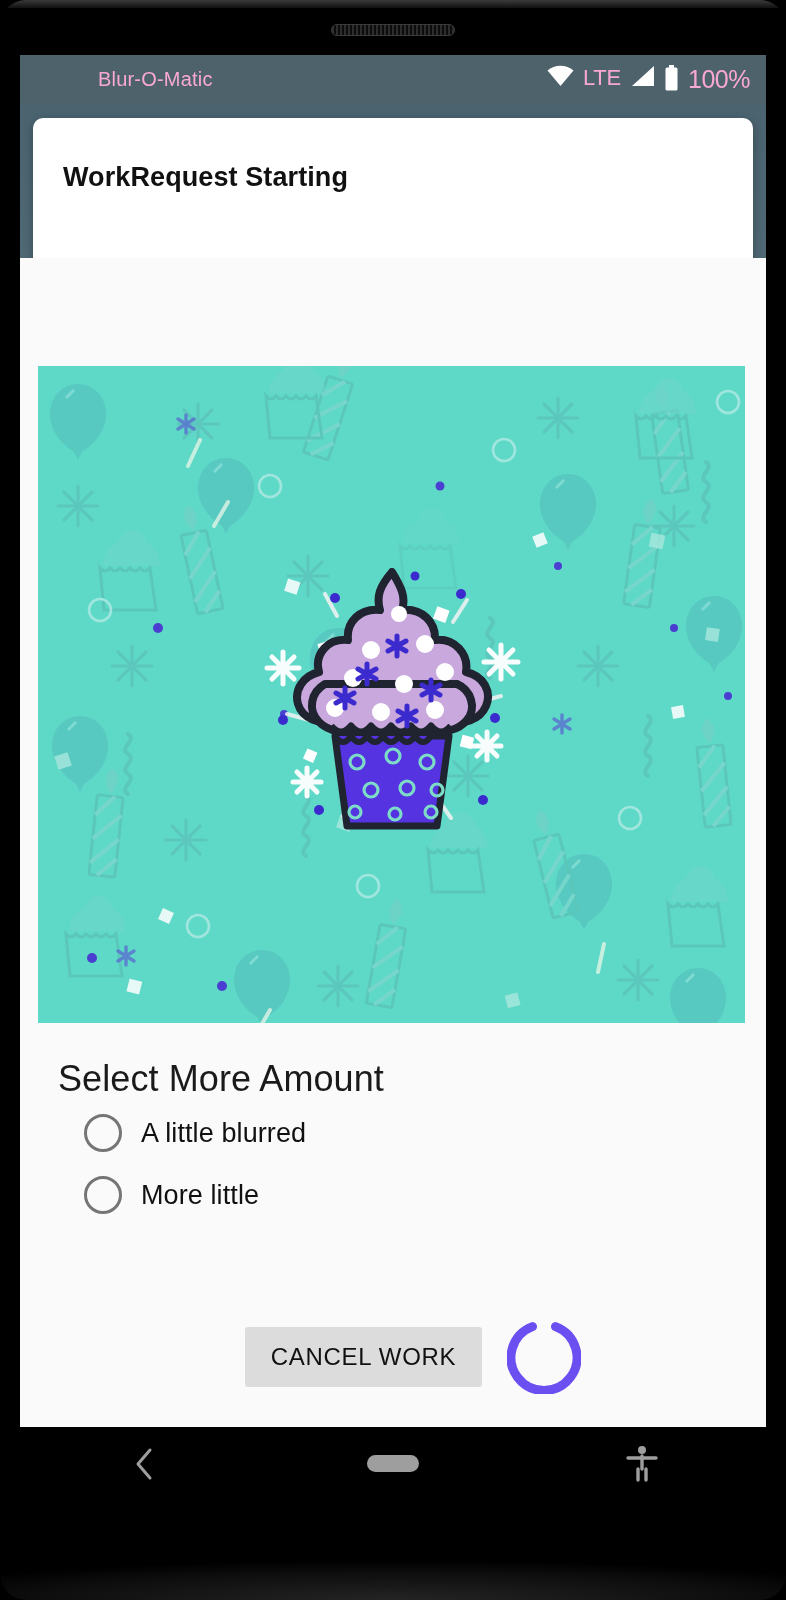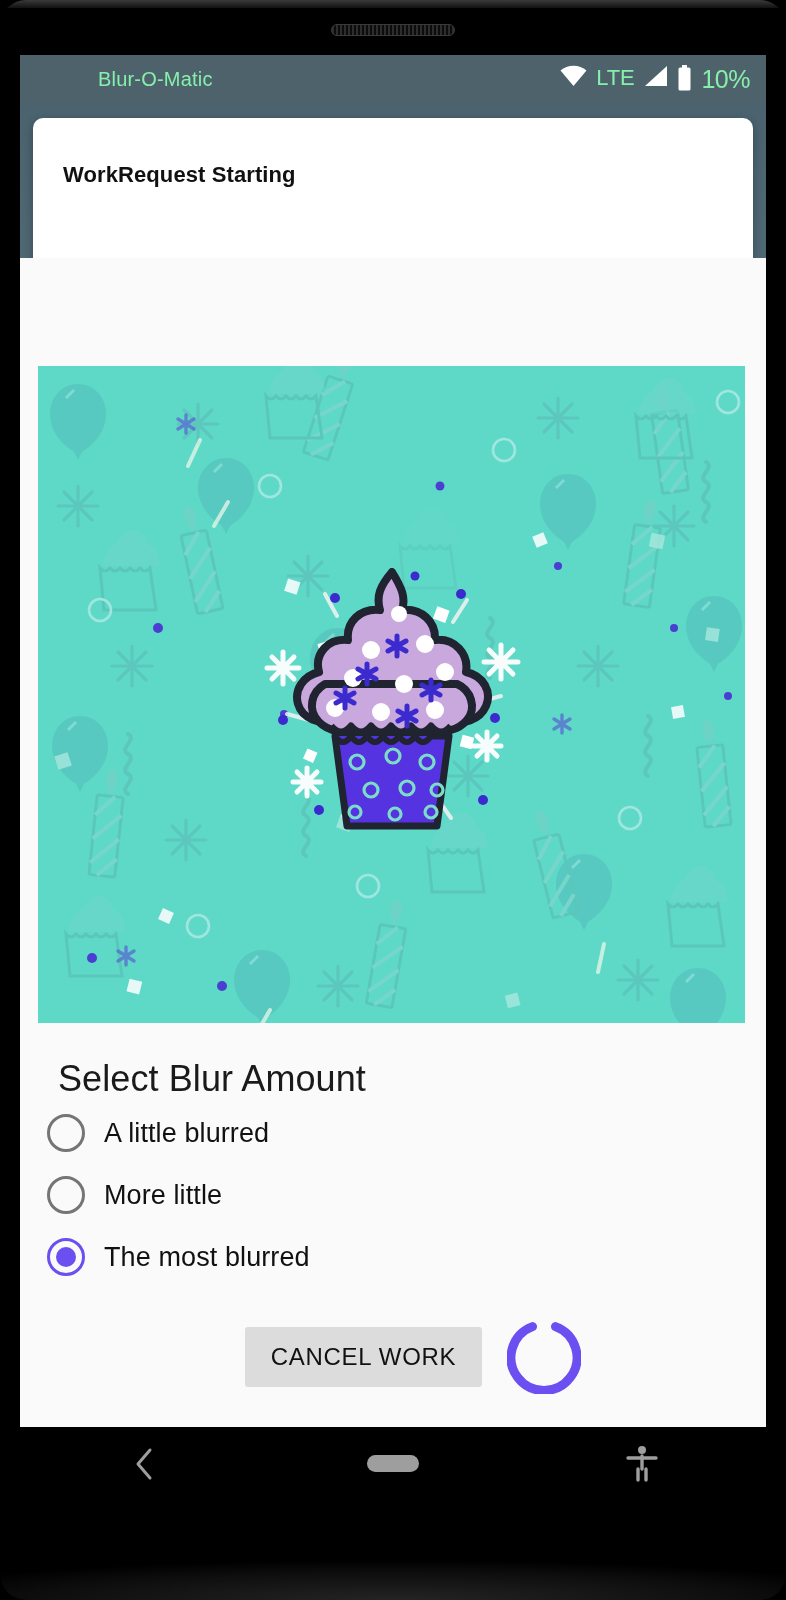--- a/index.html
+++ b/index.html
@@ -43,21 +43,21 @@
     background: #fafafa;
     overflow: hidden;
   }
 
   
   #status-bar {
     position: absolute; left: 0; top: 0; width: 746px; height: 48px;
     background: #4e626c;
     display: flex; align-items: center;
     padding: 0 16px 0 78px;
-    color: #86efac;
+    color: #f9a8d4;
   }
   #status-title { font-size: 20px; letter-spacing: .2px; }
   #status-right {
     margin-left: auto; display: flex; align-items: flex-start; gap: 9px;
   }
   .si { display: block; }
   #battery-pct { font-size: 25px; font-weight: 500; letter-spacing: -.5px; }
   #lte-text { font-size: 22px; letter-spacing: -.2px; }
 
   
@@ -72,21 +72,21 @@
 
   
   #toast {
     position: absolute; left: 13px; top: 63px; width: 720px; height: 155px;
     background: #ffffff;
     border-radius: 10px;
     box-shadow: 0 3px 10px rgba(0,0,0,.28);
     padding: 44px 0 0 30px;
   }
   #toast-title {
-    font-size: 22px; font-weight: bold; color: #111; letter-spacing: .1px;
+    font-size: 27px; font-weight: bold; color: #111; letter-spacing: .1px;
   }
   #toast-body {
     font-size: 23px; color: #1b1b1b; margin-top: 9px; letter-spacing: .1px;
   }
 
   
   #content {
     position: absolute; left: 0; top: 203px; width: 746px; height: 1169px;
     background: #fafafa;
   }
@@ -105,21 +105,21 @@
     width: 290px; height: 290px;
   }
 
   
   #blur-section { position: absolute; left: 0; top: 800px; width: 746px; }
   #blur-title {
     font-size: 36px; color: #1a1a1a; padding-left: 38px; letter-spacing: .1px;
   }
   .radio-row {
     display: flex; align-items: center;
-    padding-left: 27px; height: 58px; margin-top: 4px;
+    padding-left: 64px; height: 58px; margin-top: 4px;
   }
   .radio-outer {
     width: 38px; height: 38px; border-radius: 50%;
     border: 3px solid #757575;
     display: flex; align-items: center; justify-content: center;
     flex: 0 0 auto;
   }
   .radio-outer.checked { border-color: #6c4ff0; }
   .radio-dot { width: 20px; height: 20px; border-radius: 50%; background: #6c4ff0; }
   .radio-label {
@@ -168,21 +168,21 @@
           <path d="M13.5 21 L0.5 5.5 C4 2.4 8.6 0.8 13.5 0.8 C18.4 0.8 23 2.4 26.5 5.5 Z" fill="#fff"></path>
         </svg>
         <span id="lte-text">LTE</span>
         <svg class="si" width="25" height="22" viewBox="0 0 25 22">
           <path d="M24 1 L24 21 L2 21 Z" fill="#fff"></path>
         </svg>
         <svg class="si" width="15" height="26" viewBox="0 0 15 26">
           <rect x="5" y="0" width="5" height="3" fill="#fff"></rect>
           <rect x="1.5" y="2.5" width="12" height="23" rx="1.6" fill="#fff"></rect>
         </svg>
-        <span id="battery-pct">10%</span>
+        <span id="battery-pct">100%</span>
       </span>
     </div>
 
     <div id="app-bar">
       <div id="app-bar-inner"></div>
     </div>
 
     <div id="toast">
       <div id="toast-title">WorkRequest Starting</div>
     </div>
@@ -459,38 +459,32 @@
                 </g>
               <g transform="translate(160,166)">
                   <path d="M0,-10 L0,10 M-9,-5 L9,5 M9,-5 L-9,5"></path>
                 </g>
             </g>
           </svg>
         </div>
       </div>
 
       <div id="blur-section">
-        <div id="blur-title">Select Blur Amount</div>
+        <div id="blur-title">Select More Amount</div>
 
         <div class="radio-row">
           <span class="radio-outer"></span>
           <span class="radio-label">A little blurred</span>
         </div>
 
         <div class="radio-row">
           <span class="radio-outer"></span>
           <span class="radio-label">More little</span>
         </div>
 
-        <div class="radio-row">
-          <span class="radio-outer checked">
-            <span class="radio-dot"></span>
-          </span>
-          <span class="radio-label">The most blurred</span>
-        </div>
       </div>
 
       <div id="action-row">
         <button id="cancel-button">CANCEL WORK</button>
         <svg id="progress-spinner" viewBox="0 0 74 74">
           <path d="M 25.5 6.6 A 33 33 0 1 0 48.5 6.6" fill="none" stroke="#6c4ff0" stroke-width="9" stroke-linecap="round"></path>
         </svg>
       </div>
 
     </div>

